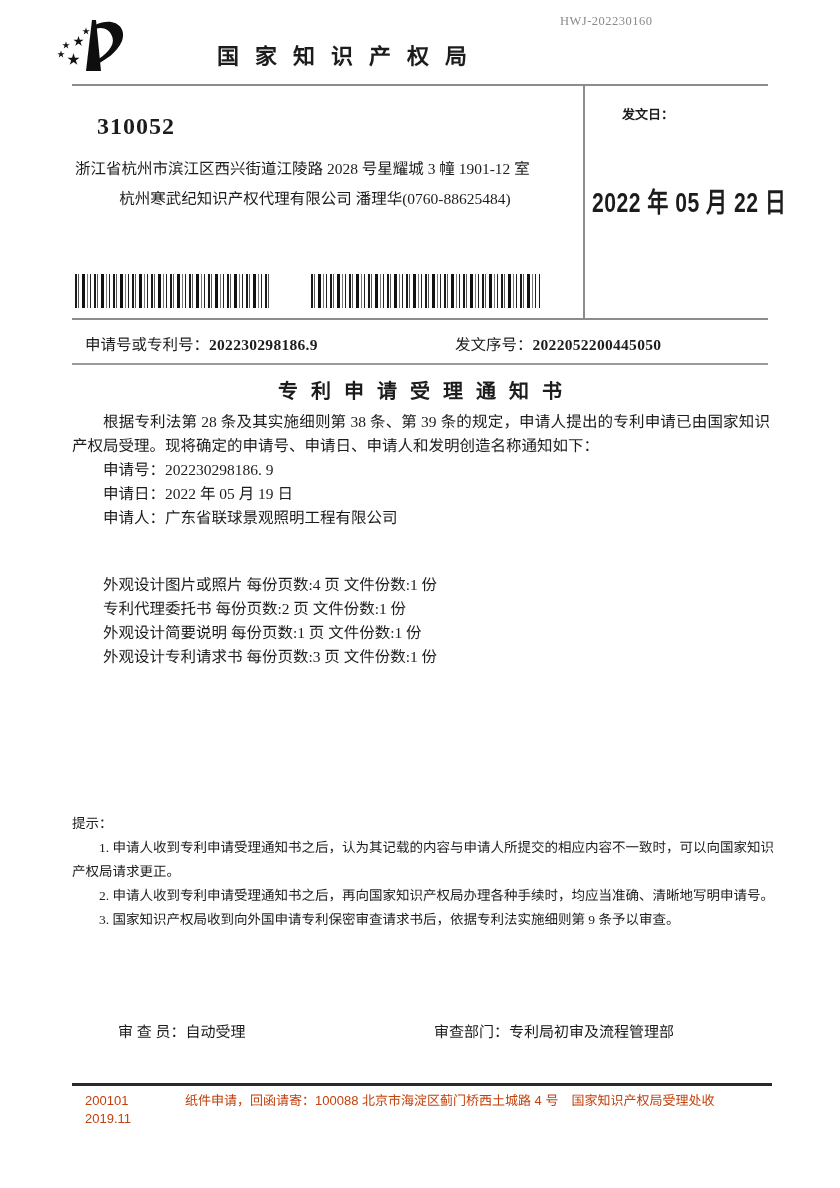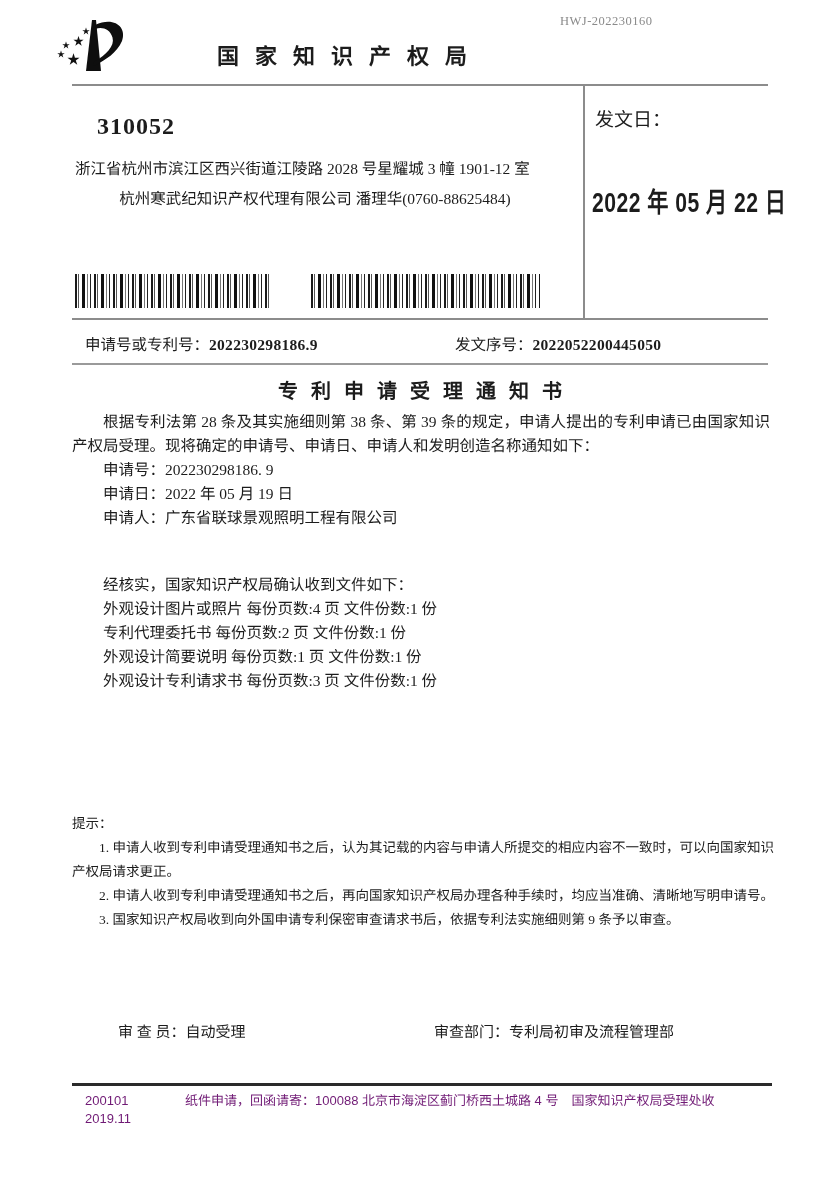--- a/index.html
+++ b/index.html
@@ -32,21 +32,21 @@
   .rule-mid        { top: 318px; left: 72px;  width: 696px; height: 2px; }
   .rule-meta       { top: 363px; left: 72px;  width: 696px; height: 2px; background:#9a9a9a; }
   .rule-footer     { top: 1083px; left: 72px; width: 700px; height: 2.5px; background:#2a2a2a; }
 
   
   .postal   { top: 113px; left: 97px; font-size: 24px; font-weight: bold; letter-spacing: 1px; }
   .addr1    { top: 156px; left: 75px; width: 510px; font-size: 15.5px; }
   .addr2    { top: 186px; left: 75px; width: 480px; font-size: 15.5px; text-align: center; }
 
   
-  .dispatch-label { top: 104px; left: 595px; font-size: 19px; }
+  .dispatch-label { top: 104px; left: 622px; font-size: 13px; font-weight: bold; }
   .dispatch-date  {
     top: 180px; left: 592px; font-size: 23px; font-weight: 700;
     font-family: "Liberation Sans", "DejaVu Sans", sans-serif;
     transform: scale(0.92, 1.2); transform-origin: top left;
     letter-spacing: 0.5px; white-space: nowrap;
   }
 
   
   .barcode {
     top: 274px; height: 34px;
@@ -87,21 +87,21 @@
 
   
   .signoff { top: 1020px; left: 72px; width: 698px; font-size: 15px; }
   .examiner   { position: absolute; left: 46px; white-space: nowrap; }
   .department { position: absolute; left: 362px; white-space: nowrap; }
 
   
   .footer {
     top: 1092px; left: 85px; width: 690px;
     font-family: "Liberation Sans", "DejaVu Sans", sans-serif;
-    font-size: 13px; line-height: 17.5px; color: #701a75;
+    font-size: 13px; line-height: 17.5px; color: #c2410c;
   }
   .footer-row { display: flex; align-items: flex-start; }
   .footer-code { width: 100px; flex: 0 0 100px; }
   .footer-text { flex: 1; text-align: justify; }
 </style>
 </head>
 <body>
 
 <div class="abs logo">
   <svg width="92" height="76" viewBox="0 0 92 76">
@@ -145,21 +145,20 @@
 
 <div class="abs body-text intro">根据专利法第 28 条及其实施细则第 38 条、第 39 条的规定，申请人提出的专利申请已由国家知识产权局受理。现将确定的申请号、申请日、申请人和发明创造名称通知如下：</div>
 
 <div class="abs body-text fields">
   <div>申请号：202230298186. 9</div>
   <div>申请日：2022 年 05 月 19 日</div>
   <div>申请人：广东省联球景观照明工程有限公司</div>
 </div>
 
 <div class="abs body-text received">
-  <div style="padding-left:2em;">经核实，国家知识产权局确认收到文件如下：</div>
   <div>外观设计图片或照片  每份页数:4 页  文件份数:1 份</div>
   <div>专利代理委托书  每份页数:2 页  文件份数:1 份</div>
   <div>外观设计简要说明  每份页数:1 页  文件份数:1 份</div>
   <div>外观设计专利请求书  每份页数:3 页  文件份数:1 份</div>
 </div>
 
 <div class="abs tips">
   <p class="tips-label">提示：</p>
   <p>1. 申请人收到专利申请受理通知书之后，认为其记载的内容与申请人所提交的相应内容不一致时，可以向国家知识产权局请求更正。</p>
   <p>2. 申请人收到专利申请受理通知书之后，再向国家知识产权局办理各种手续时，均应当准确、清晰地写明申请号。</p>

